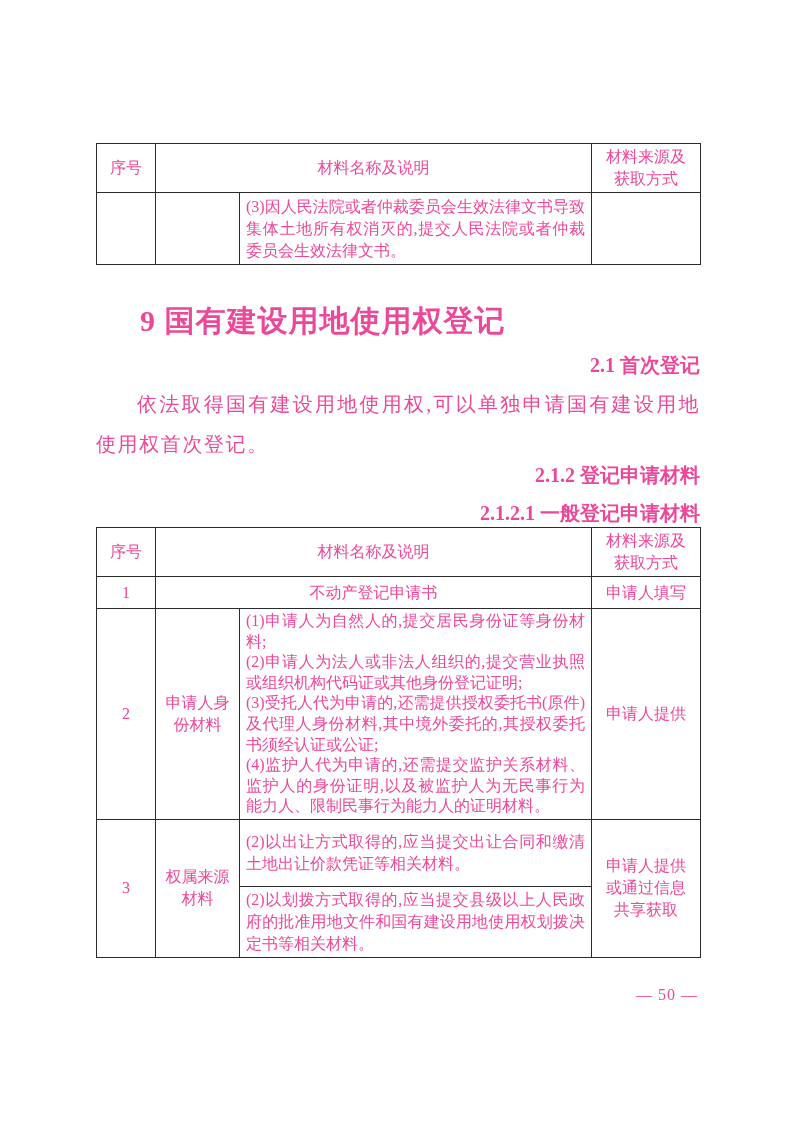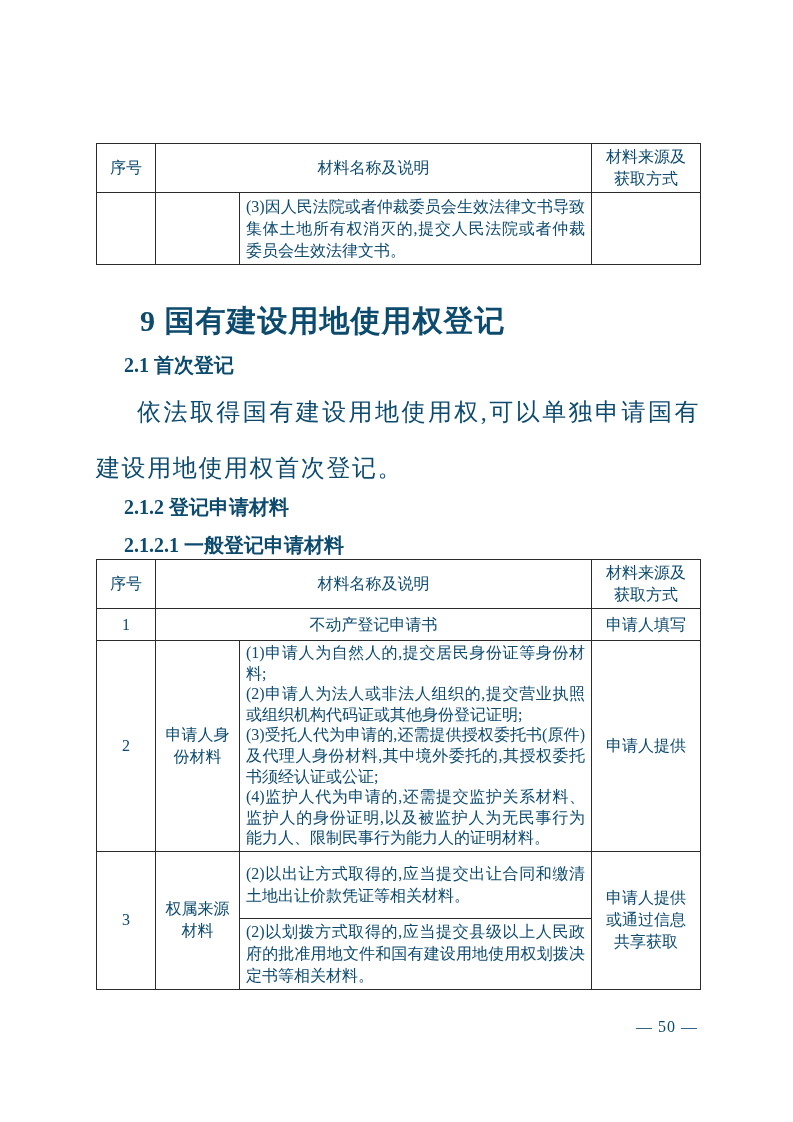--- a/index.html
+++ b/index.html
@@ -5,21 +5,21 @@
   html, body { margin: 0; padding: 0; background: #e9e9e9; }
   .page {
     position: relative;
     width: 793px;
     height: 1122px;
     margin: 0 auto;
     background: #ffffff;
     box-sizing: border-box;
     padding: 143px 93px 0 96px;
     font-family: "Liberation Serif", "DejaVu Serif", serif;
-    color: #0c4a6e;
+    color: #ec4899;
     overflow: hidden;
   }
   table.doc-table {
     border-collapse: collapse;
     table-layout: fixed;
     width: 604px;
   }
   .doc-table col.c1 { width: 59px; }
   .doc-table col.c2 { width: 84px; }
   .doc-table col.c3 { width: 352px; }
@@ -54,29 +54,30 @@
     font-size: 30px;
     line-height: 40px;
     font-weight: bold;
     letter-spacing: 1px;
   }
   .subhead {
     margin: 0 0 0 28px;
     font-size: 20px;
     line-height: 28px;
     font-weight: bold;
+    text-align: right;
   }
   .subhead.s21  { margin-top: 10px; }
   .subhead.s211 { margin-top: 16px; }
   .subhead.s212 { margin-top: -3px; }
   .subhead.s2121{ margin-top: 10px; margin-bottom: 0; }
   p.bodytext {
     margin: 5px 0 0 0;
-    font-size: 24px;
-    line-height: 56px;
+    font-size: 20px;
+    line-height: 40px;
     text-indent: 41px;
     text-align: justify;
     letter-spacing: 1.6px;
   }
   .footer-pagenum {
     margin-top: 28px;
     text-align: right;
     font-size: 16px;
     padding-right: 2px;
     letter-spacing: 1px;

